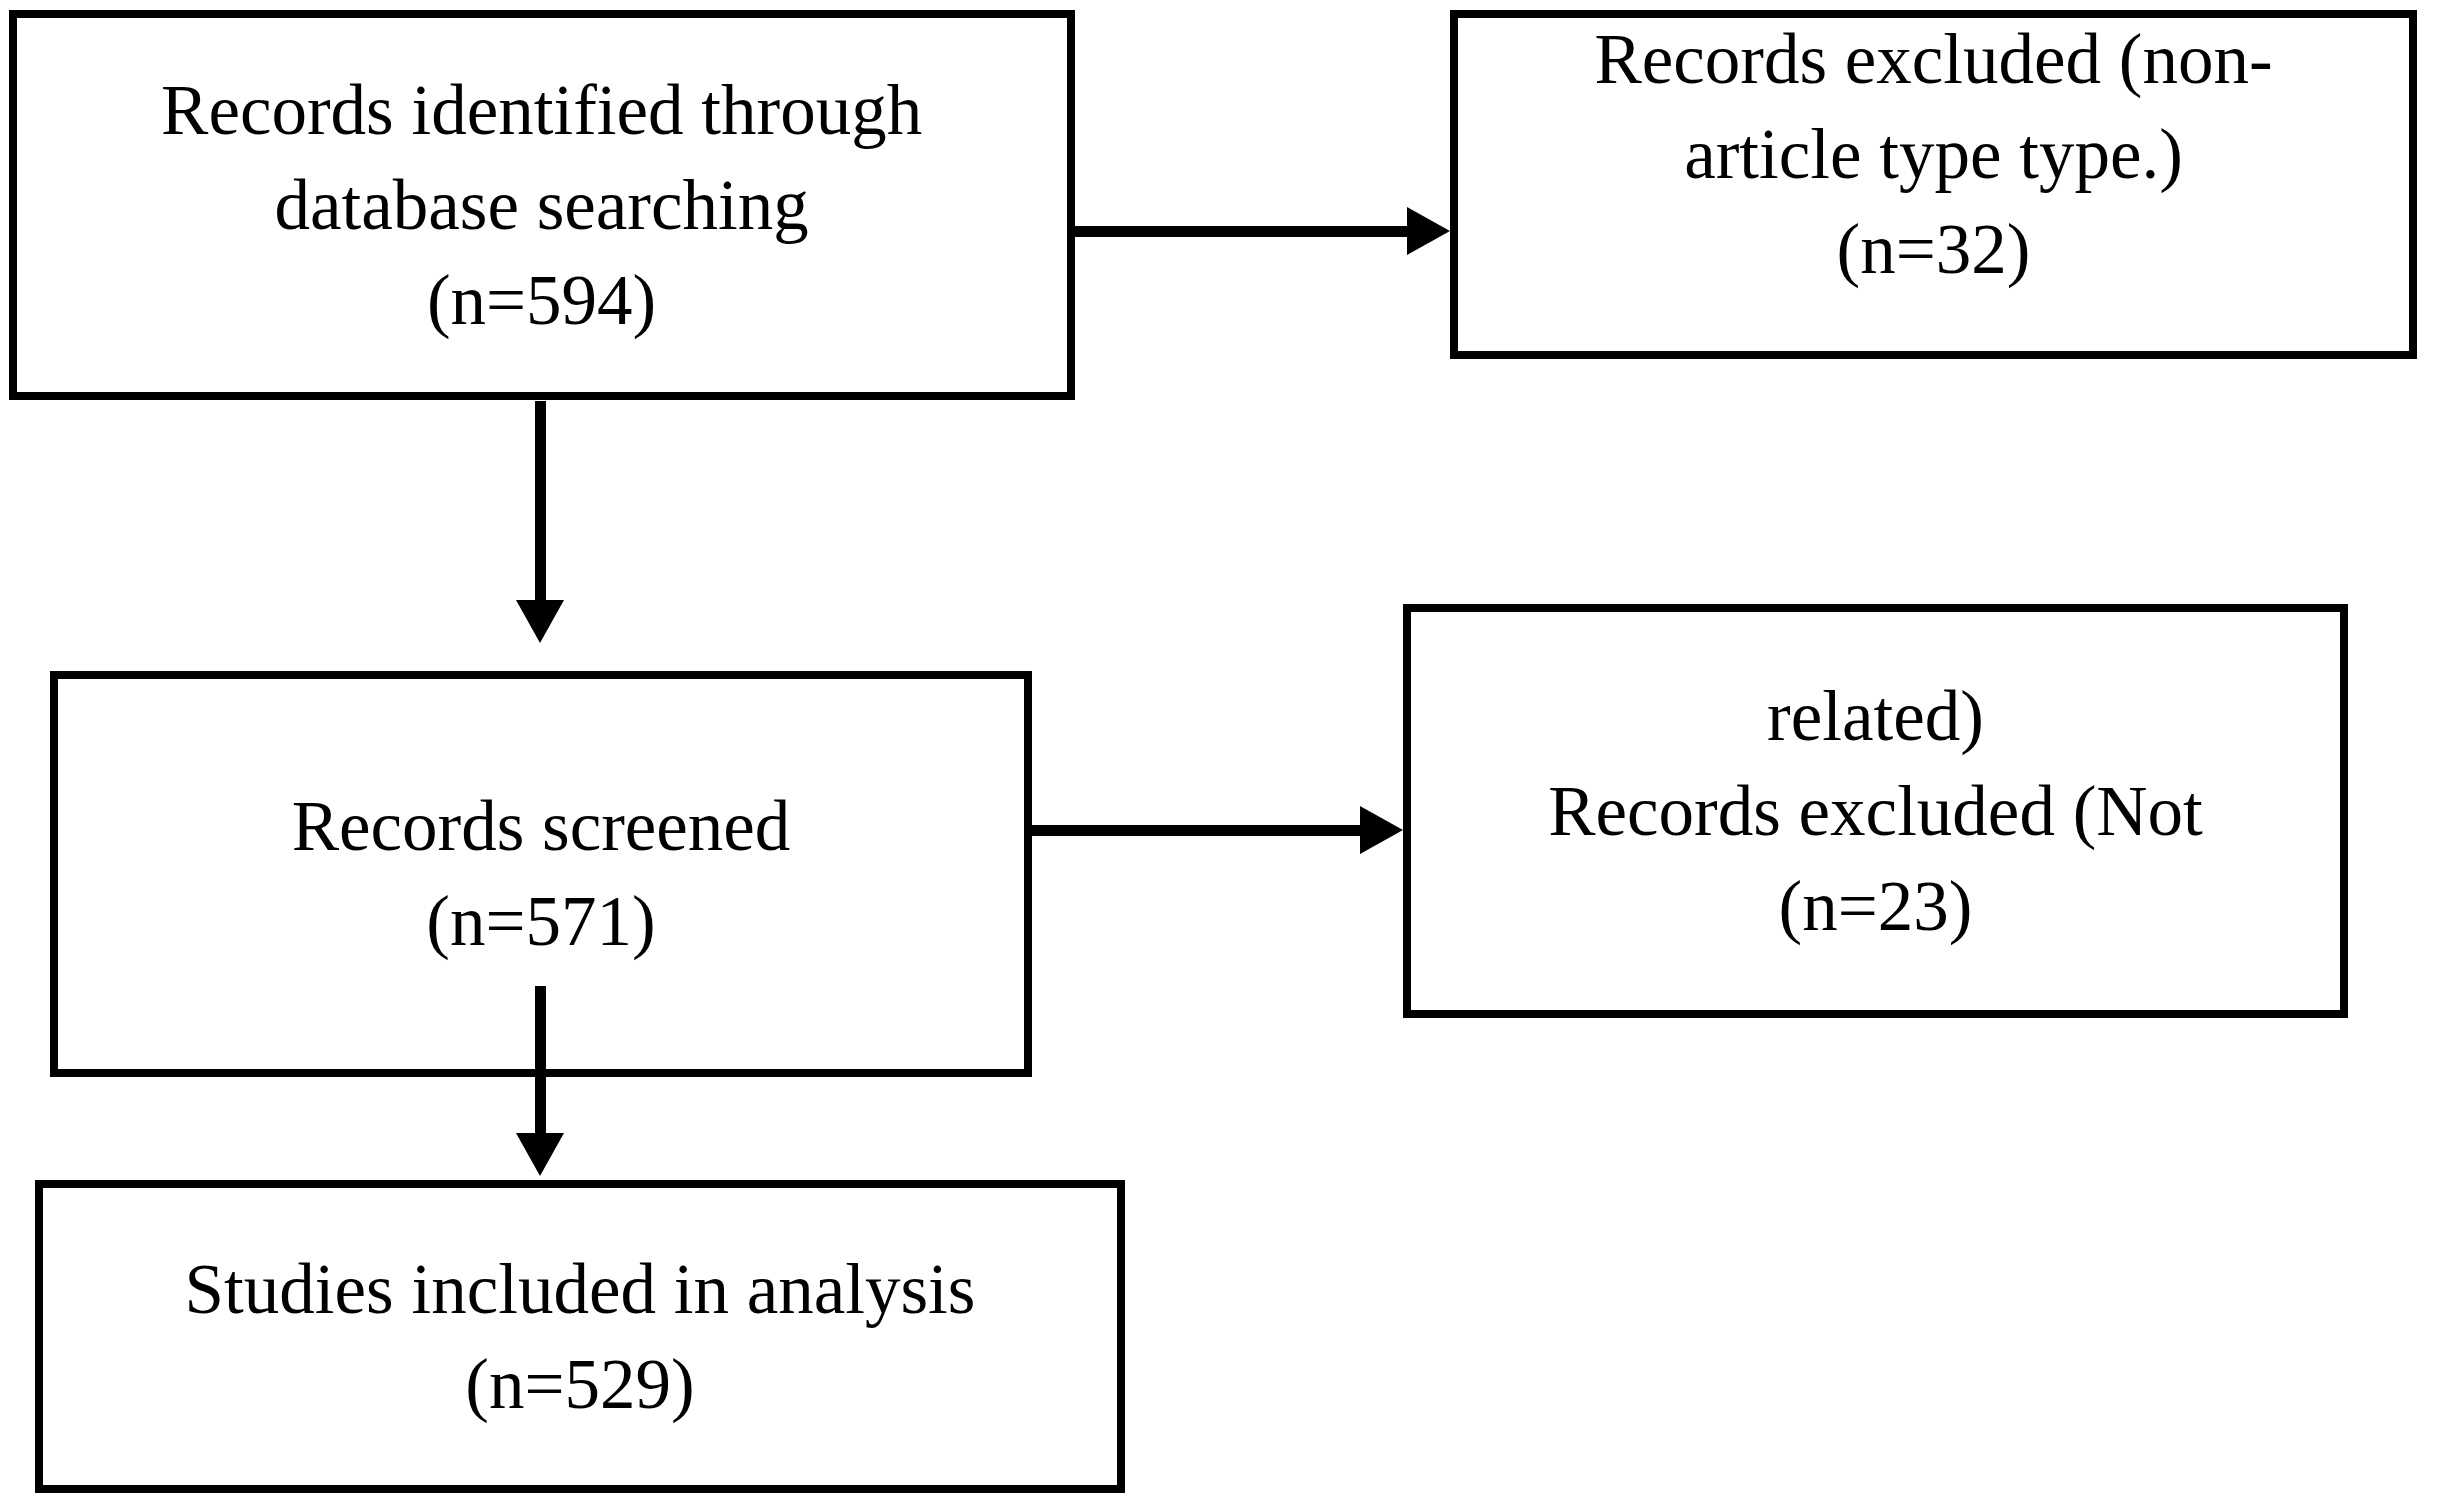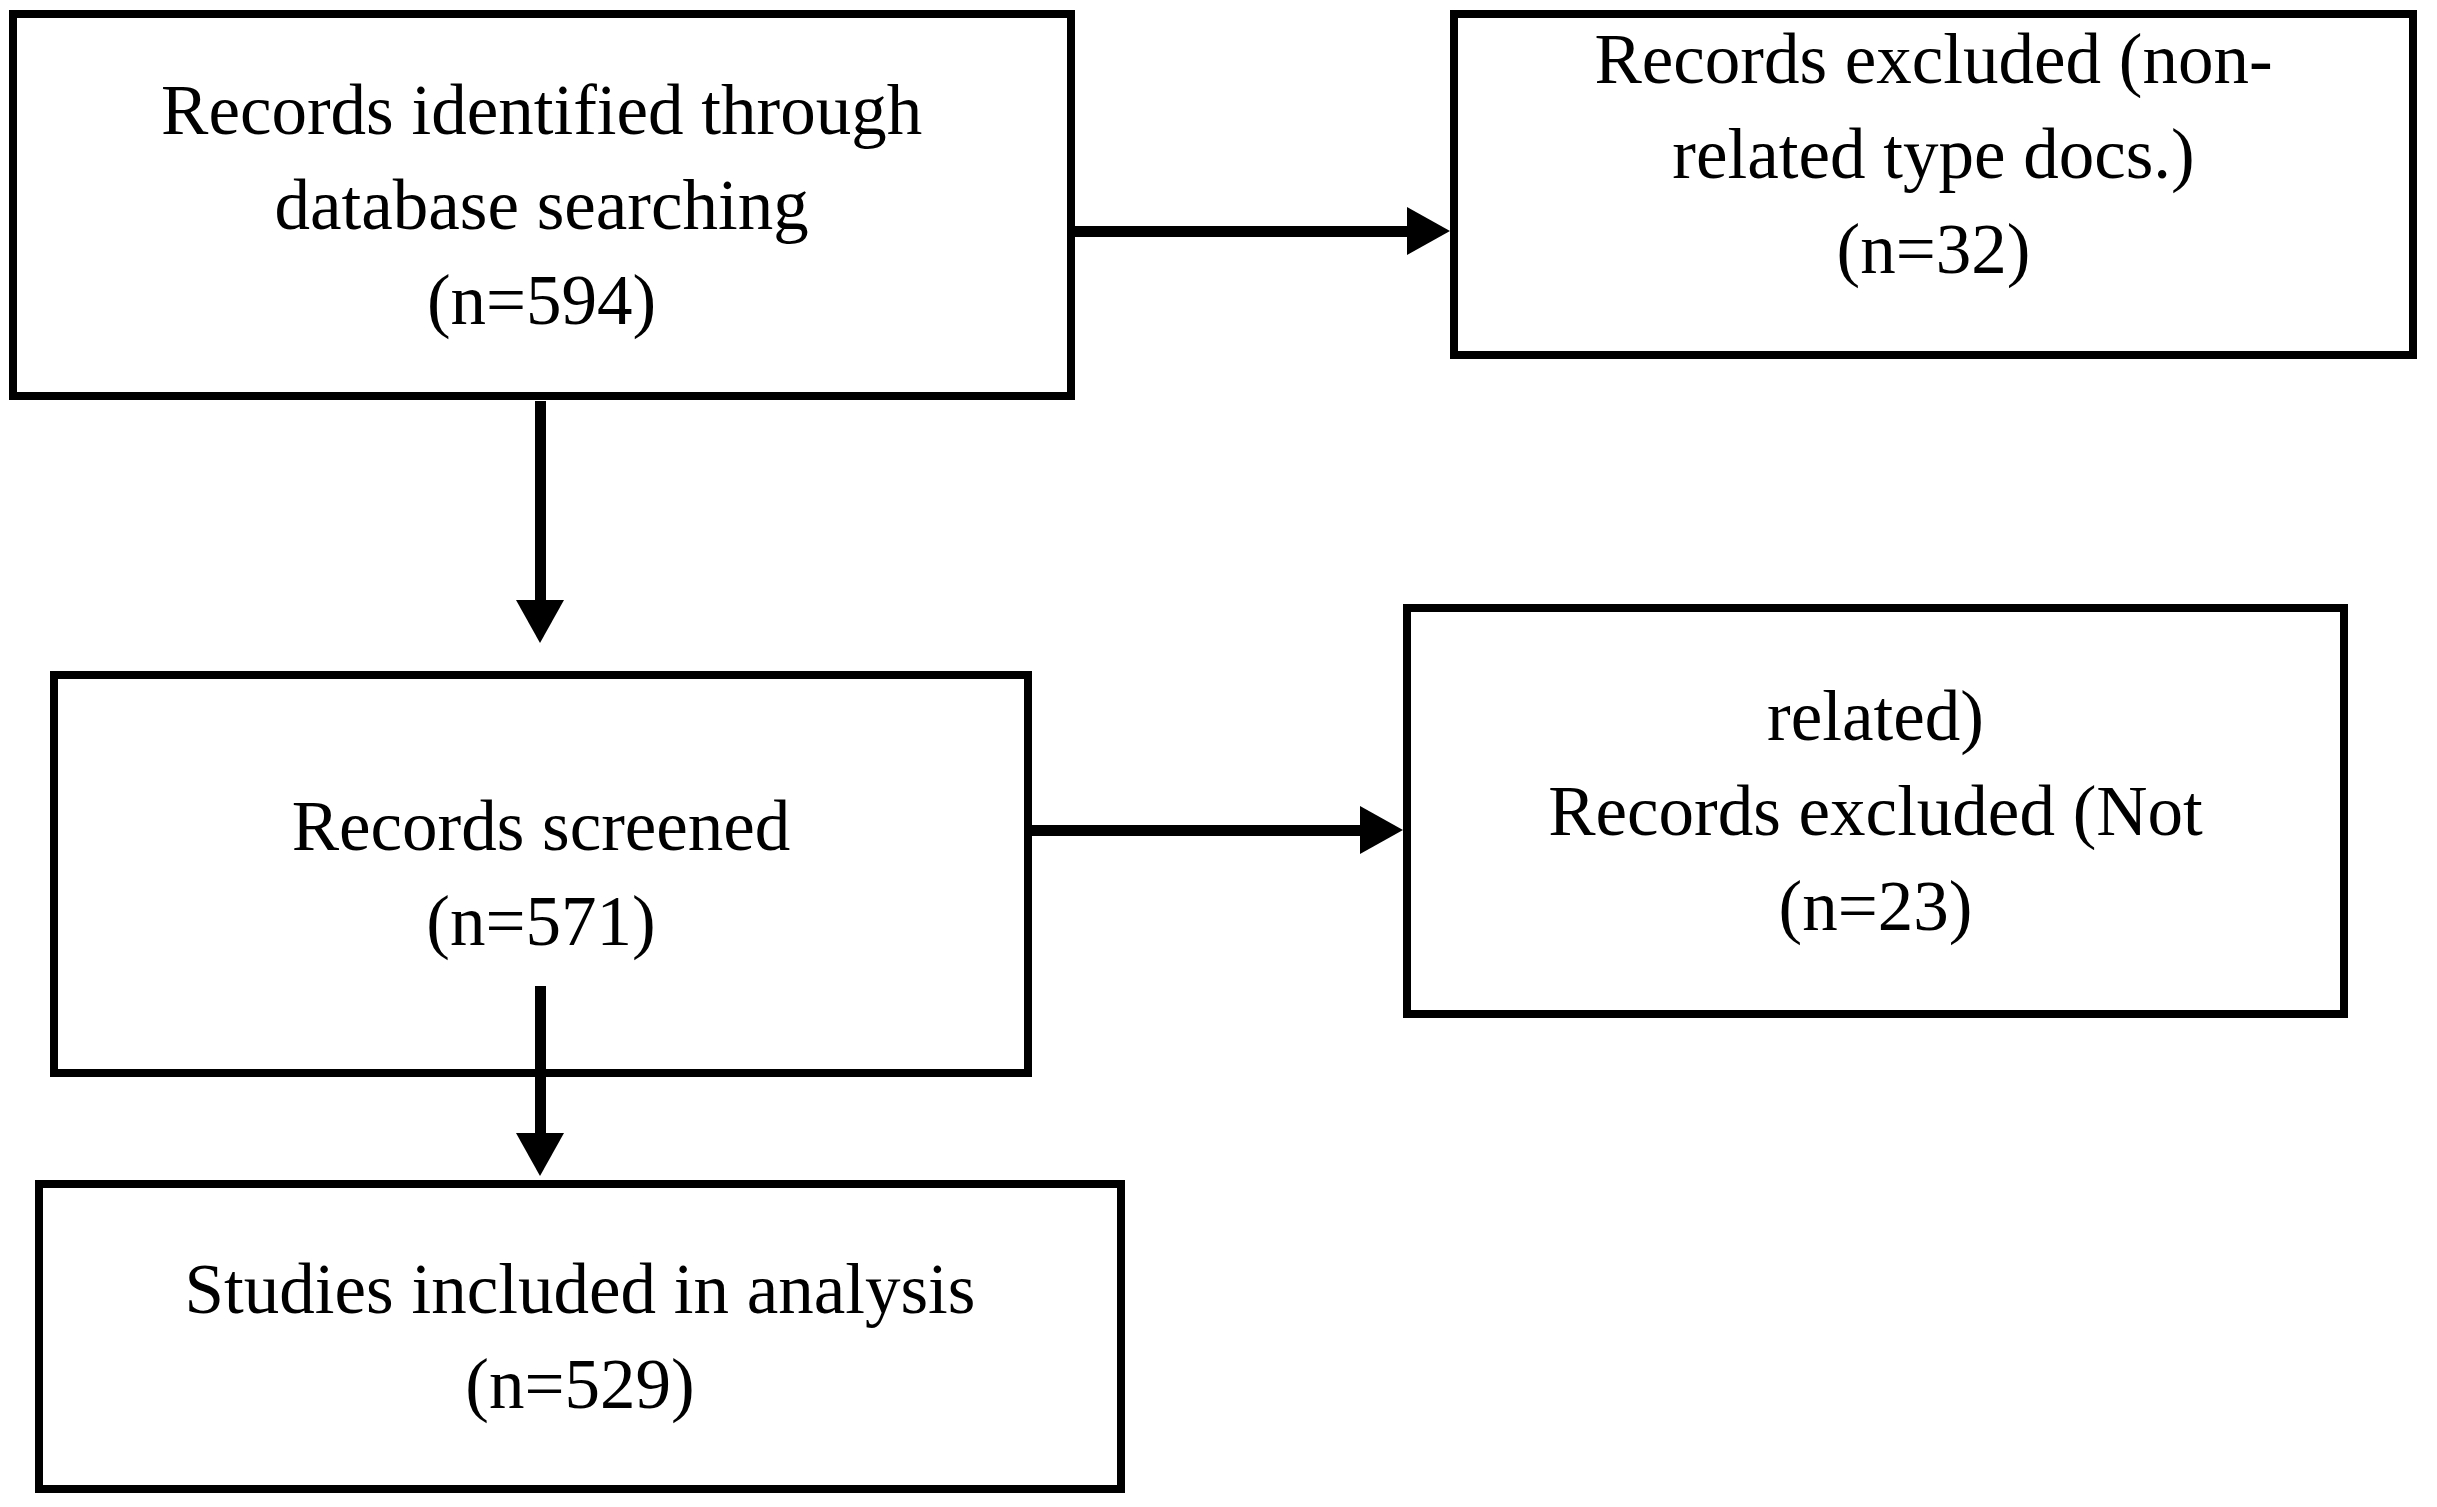--- a/index.html
+++ b/index.html
@@ -79,21 +79,21 @@
 <div class="canvas">
 
   <div class="node" id="node-identified">
     <div class="line">Records identified through</div>
     <div class="line">database searching</div>
     <div class="line">(n=594)</div>
   </div>
 
   <div class="node" id="node-excluded-non-article">
     <div class="line">Records excluded (non-</div>
-    <div class="line">related type docs.)</div>
+    <div class="line">article type type.)</div>
     <div class="line">(n=32)</div>
   </div>
 
   <div class="node" id="node-screened">
     <div class="line">Records screened</div>
     <div class="line">(n=571)</div>
   </div>
 
   <div class="node" id="node-excluded-not-related">
     <div class="line">related)</div>

